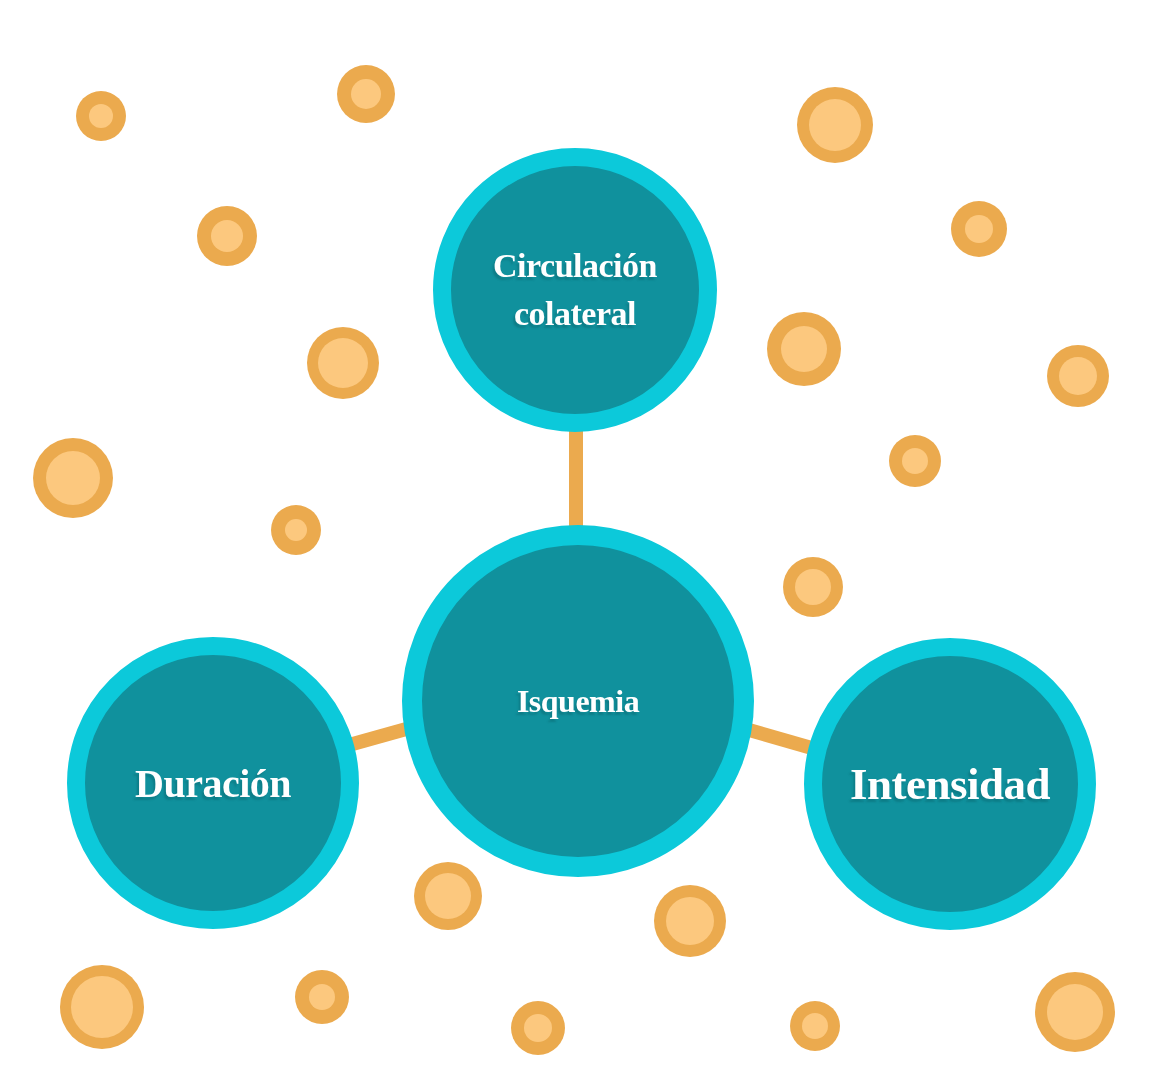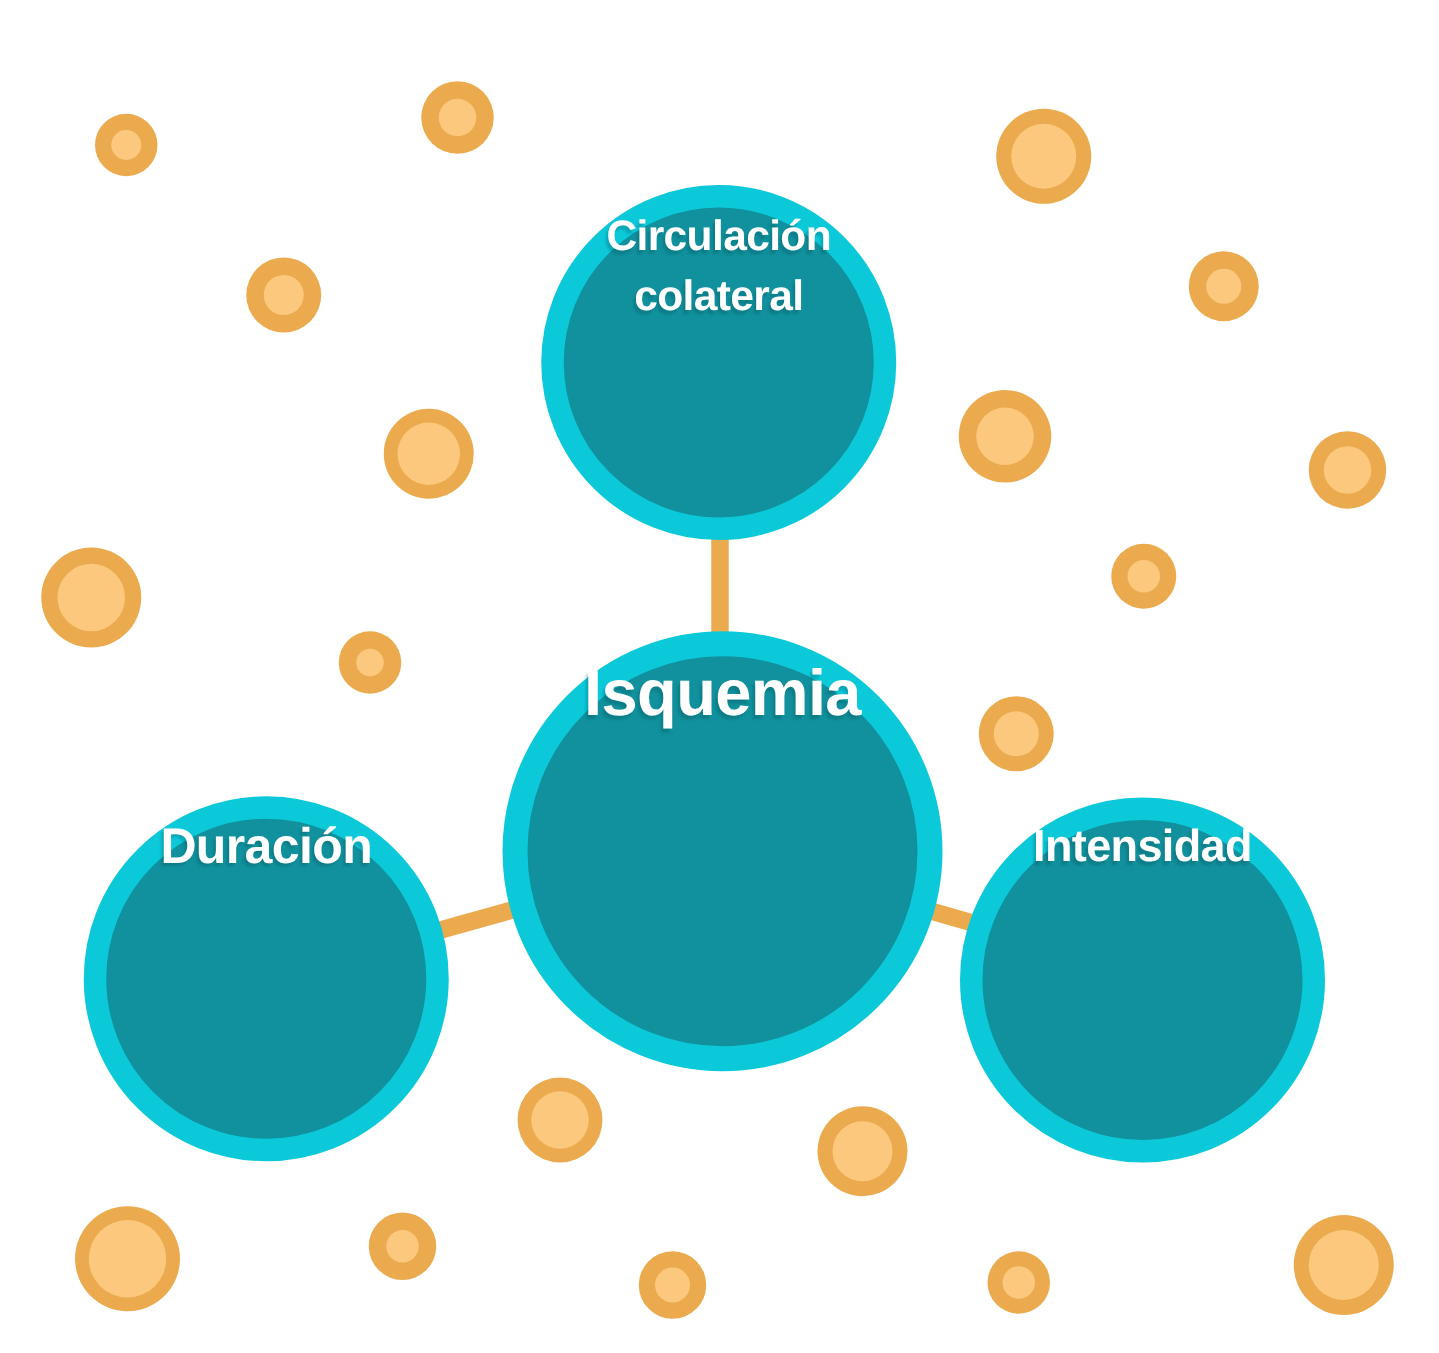--- a/index.html
+++ b/index.html
@@ -47,31 +47,32 @@
   .node {
     position: absolute;
     box-sizing: border-box;
     border-radius: 50%;
     background: var(--node-fill, #10919D);
     border: 18px solid var(--node-ring, #0CC9DA);
     color: var(--node-label, #FFFFFF);
     font-weight: 700;
     text-align: center;
     display: flex;
-    align-items: flex-start;
+    align-items: center;
     justify-content: center;
     z-index: 3;
     letter-spacing: -0.5px;
     text-shadow: -2px 3px 2px rgba(7, 76, 84, 0.28);
+    font-family: Liberation Serif, serif;
   }
   .node-top    { left: 433px; top: 148px; width: 284px; height: 284px; font-size: 34px; line-height: 1.4; }
   .node-top .node-label { padding: 0 26px; }
-  .node-center { left: 402px; top: 505px; width: 352px; height: 352px; border-width: 20px; font-size: 52px; }
+  .node-center { left: 402px; top: 525px; width: 352px; height: 352px; border-width: 20px; font-size: 32px; }
   .node-left   { left: 67px;  top: 637px; width: 292px; height: 292px; font-size: 40px; }
-  .node-right  { left: 768px; top: 638px; width: 292px; height: 292px; font-size: 36px; }
+  .node-right  { left: 804px; top: 638px; width: 292px; height: 292px; font-size: 45px; }
 </style>
 </head>
 <body>
 
 <div class="stage">
 
   <div class="dot" style="left:76px;  top:91px;   width:50px; height:50px;">
       <i style="width:24px;height:24px;"></i>
     </div>
   <div class="dot" style="left:337px; top:65px;   width:58px; height:58px;">

